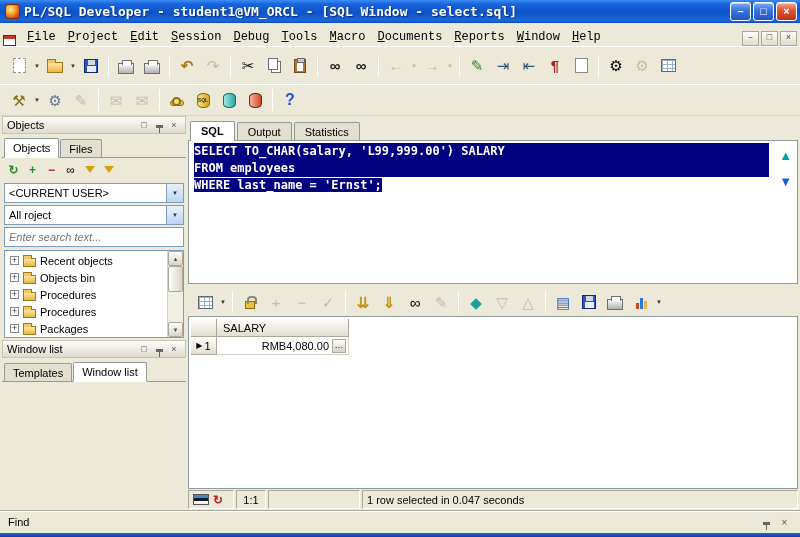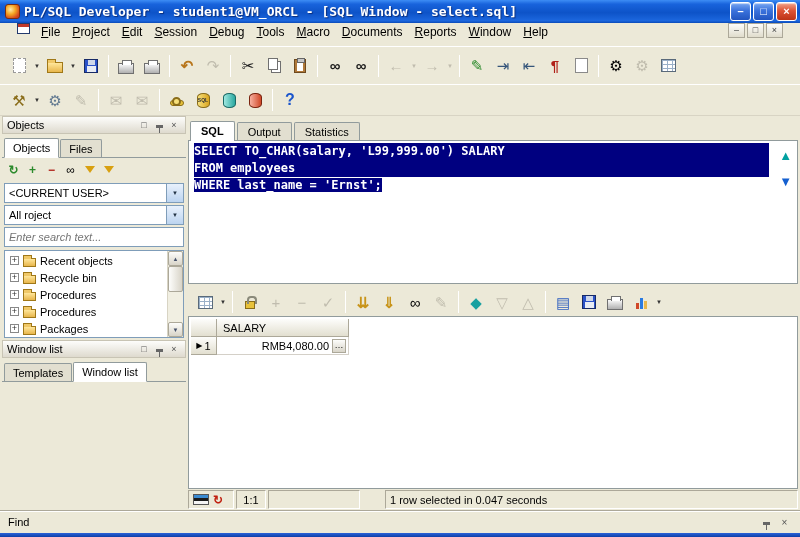--- a/index.html
+++ b/index.html
@@ -23,22 +23,22 @@
   .title-text{ flex:1; font-family:"DejaVu Sans Mono",monospace; font-weight:bold; font-size:13px;
     white-space:nowrap; overflow:hidden; text-shadow:1px 1px 1px #0a2d7a;}
   .tb-btn{ width:21px; height:19px; margin-left:2px; border-radius:3px; flex:none;
     border:1px solid #fff; color:#fff; font-size:11px; font-weight:bold; line-height:1;
     display:flex; align-items:center; justify-content:center;
     background:linear-gradient(180deg,#7aa8f2 0%,#3a72dc 45%,#2255c0 100%);
     box-shadow:inset 0 1px 1px rgba(255,255,255,.6);}
   .tb-close{ background:linear-gradient(180deg,#f2a58c 0%,#dd5335 45%,#bc3317 100%);}
   
   .menubar{ position:absolute; top:23px; left:0; right:0; height:23px;
-    display:flex; align-items:flex-start; padding:0 17px;
-    font-family:Liberation Sans, sans-serif; font-size:12px; background:#ece9d8;}
+    display:flex; align-items:flex-end; padding:0 3px;
+    font-family:Liberation Mono, monospace; font-size:12px; background:#ece9d8;}
   .menu-item{ padding:2px 6px; white-space:nowrap; }
   .menubar .spacer{ flex:1; }
   .child-btn{ width:17px; height:15px; margin-left:2px; border:1px solid #aca899;
     background:linear-gradient(#fdfdfb,#e0dccc); font-size:9px; line-height:1;
     display:flex; align-items:center; justify-content:center; color:#444;}
   .ic-win{ width:13px; height:11px; background:#fff; border:1px solid #233a6e; position:relative; flex:none;}
   .ic-win::before{ content:""; position:absolute; top:0; left:0; right:0; height:3px; background:#c0392b;}
   .ic-win.blue::before{ background:#1b3f9e; }
   
   .toolbar{ position:absolute; left:0; right:0; background:#ece9d8;
@@ -188,21 +188,21 @@
     background:linear-gradient(#fdfdfb,#d8d4c8); border:1px solid #aca899;
     display:flex; align-items:center; justify-content:center; font-size:9px; line-height:1;}
   
   .statusbar{ position:absolute; left:188px; right:2px; bottom:27px; height:21px;
     display:flex; gap:2px; background:#ece9d8; padding:1px 0;}
   .seg{ border:1px solid; border-color:#aca899 #fff #fff #aca899; display:flex; align-items:center;
     padding:0 4px; gap:4px;}
   .seg-icons{ width:46px; }
   .seg-pos{ width:30px; justify-content:center;}
   .seg-gap{ width:92px; }
-  .seg-msg{ flex:1;margin-left:23px; }
+  .seg-msg{ flex:1; }
   
   .findbar{ position:absolute; left:0; right:0; bottom:4px; height:23px; background:#ece9d8;
     border-top:1px solid #aca899; box-shadow:inset 0 1px 0 #fff;
     display:flex; align-items:center; padding:0 8px;}
   .findbar .fspacer{ flex:1; }
   .fb-btn{ width:15px; height:14px; display:flex; align-items:center; justify-content:center;
     font-size:10px; color:#555; margin-left:3px;}
   .bottom-edge{ position:absolute; left:0; right:0; bottom:0; height:4px;
     background:linear-gradient(180deg,#2a62d8,#0d3fa8);}
 </style>
@@ -356,21 +356,21 @@
   <div class="tree" data-name="objects-tree">
     <div class="tree-rows">
       <div class="trow" data-name="tree-item-recent-objects">
         <span class="expander" data-name="expand-icon">+</span>
         <span class="ic-folder small" data-name="folder-icon"></span>
         <span data-name="tree-item-label">Recent objects</span>
       </div>
       <div class="trow" data-name="tree-item-recycle-bin">
         <span class="expander" data-name="expand-icon">+</span>
         <span class="ic-folder small" data-name="folder-icon"></span>
-        <span data-name="tree-item-label">Recycle bin</span>
+        <span data-name="tree-item-label">Objects bin</span>
       </div>
       <div class="trow" data-name="tree-item-functions">
         <span class="expander" data-name="expand-icon">+</span>
         <span class="ic-folder small" data-name="folder-icon"></span>
         <span data-name="tree-item-label">Procedures</span>
       </div>
       <div class="trow" data-name="tree-item-procedures">
         <span class="expander" data-name="expand-icon">+</span>
         <span class="ic-folder small" data-name="folder-icon"></span>
         <span data-name="tree-item-label">Procedures</span>

